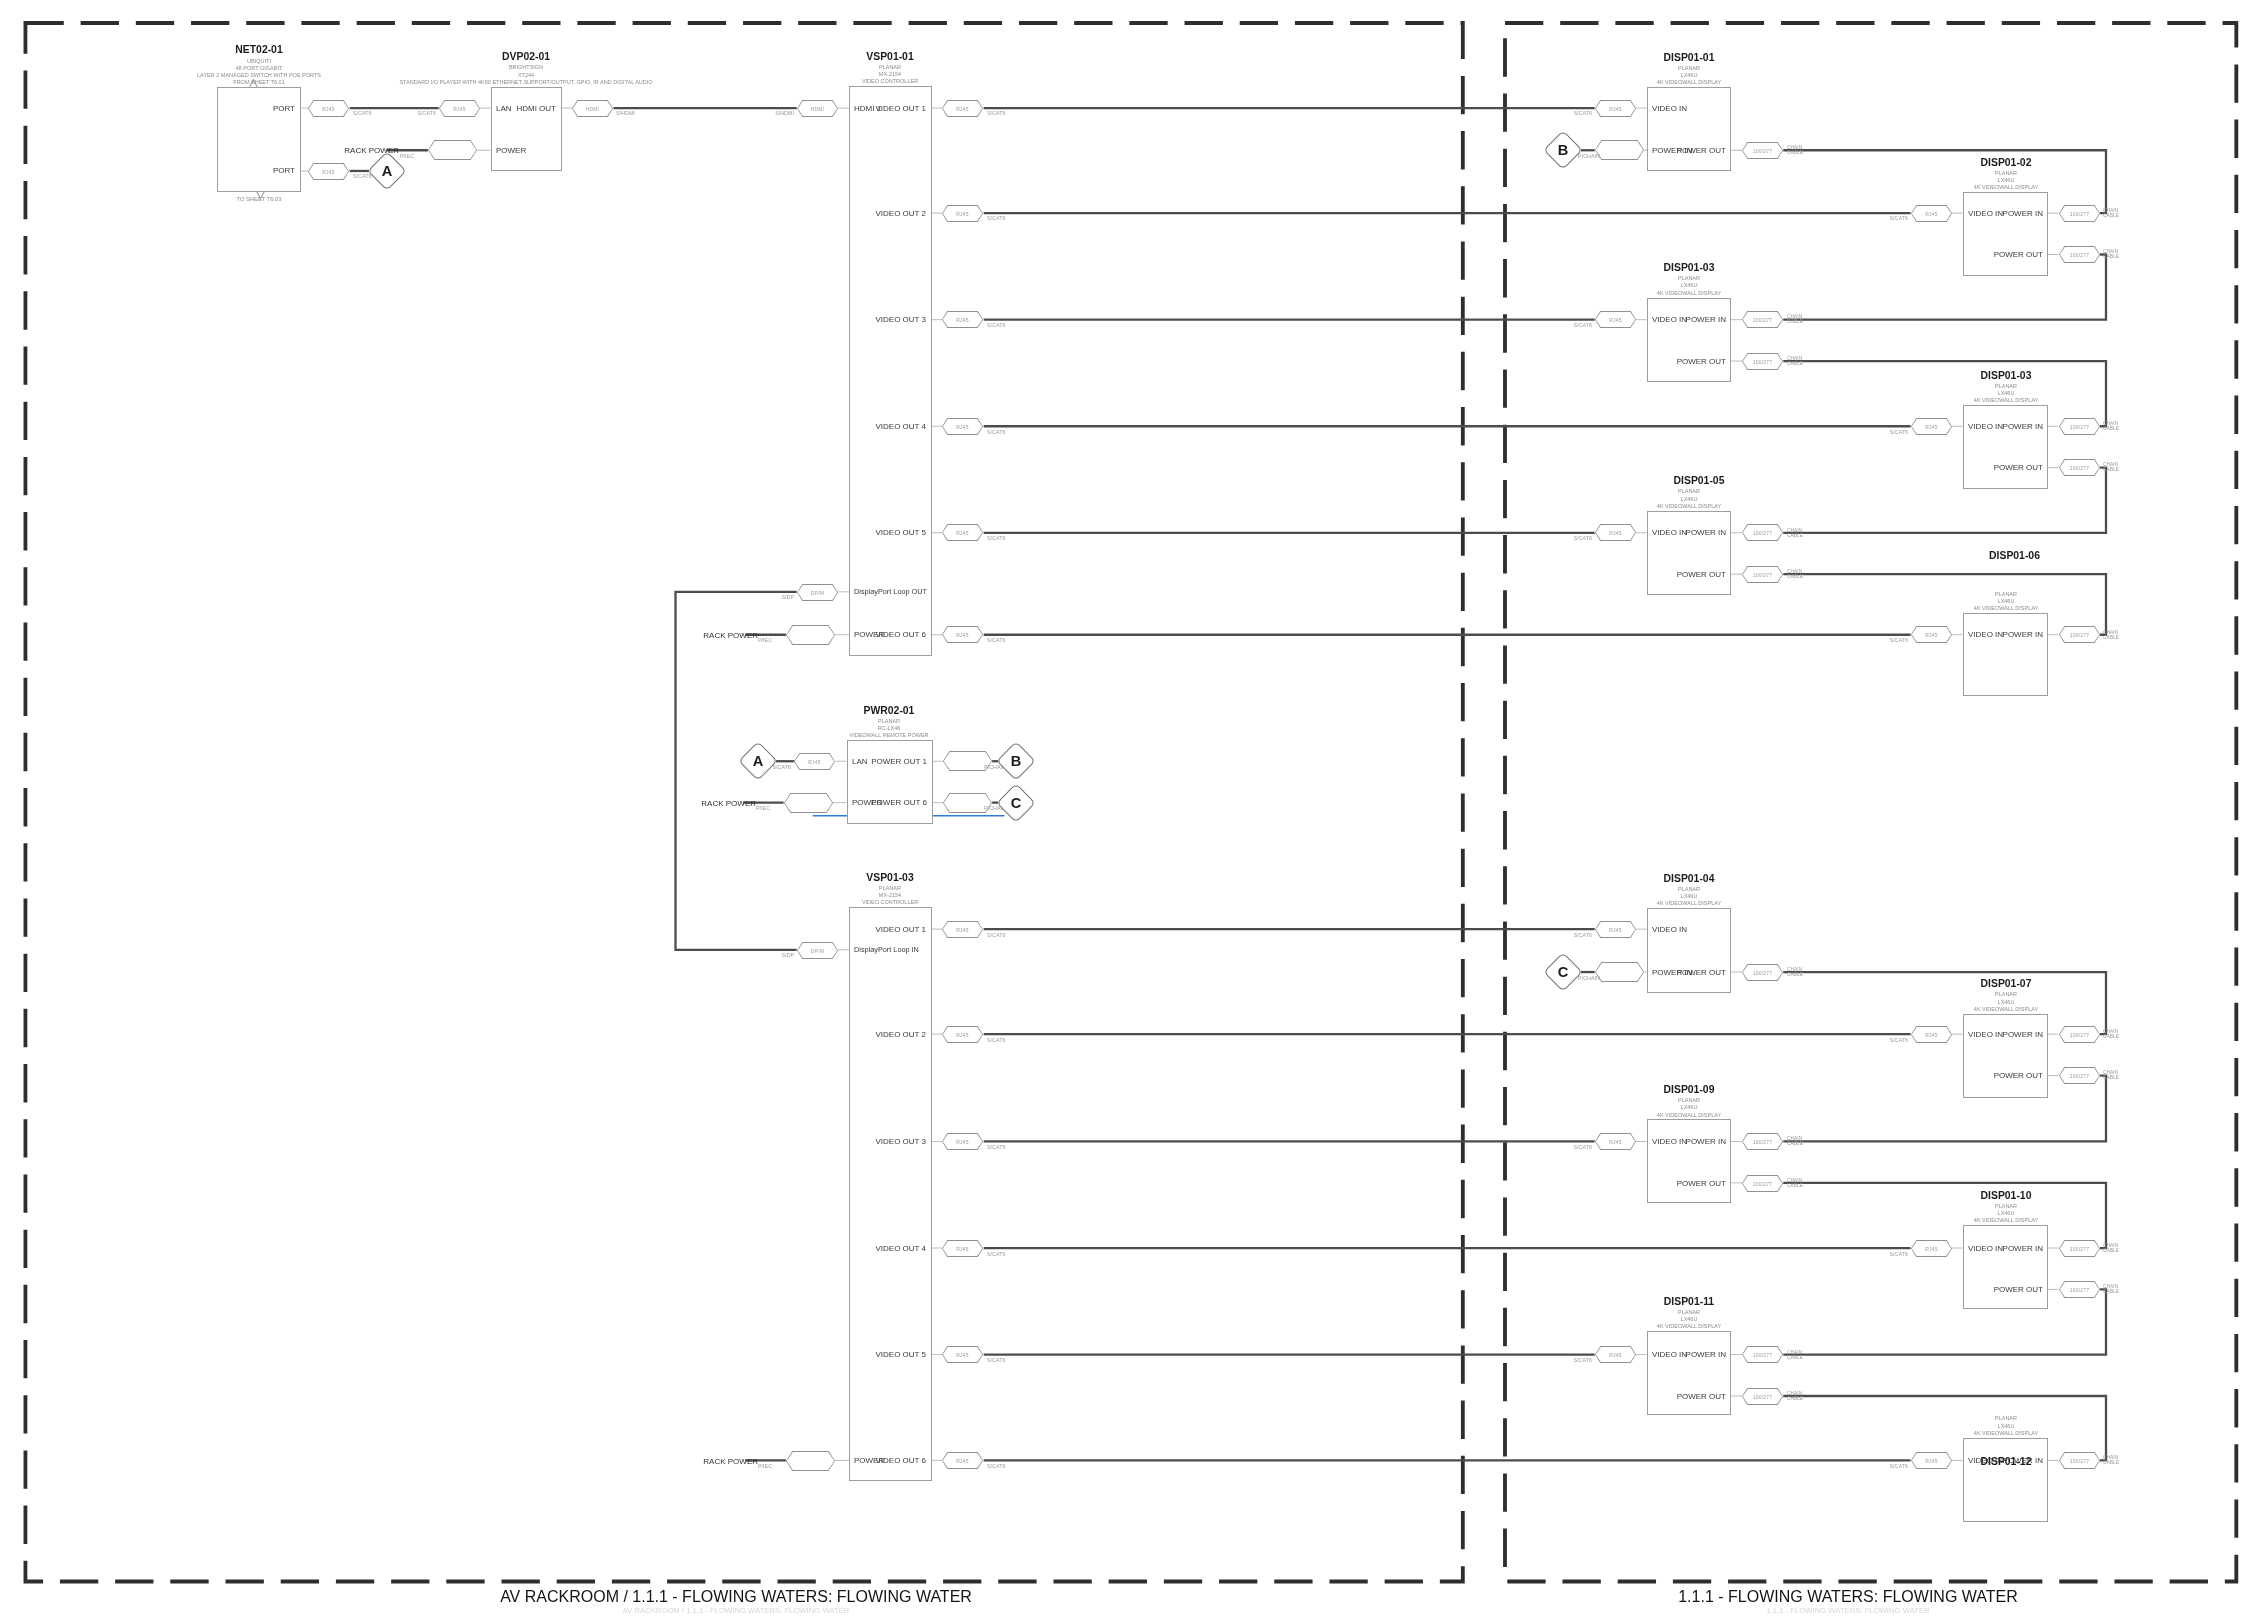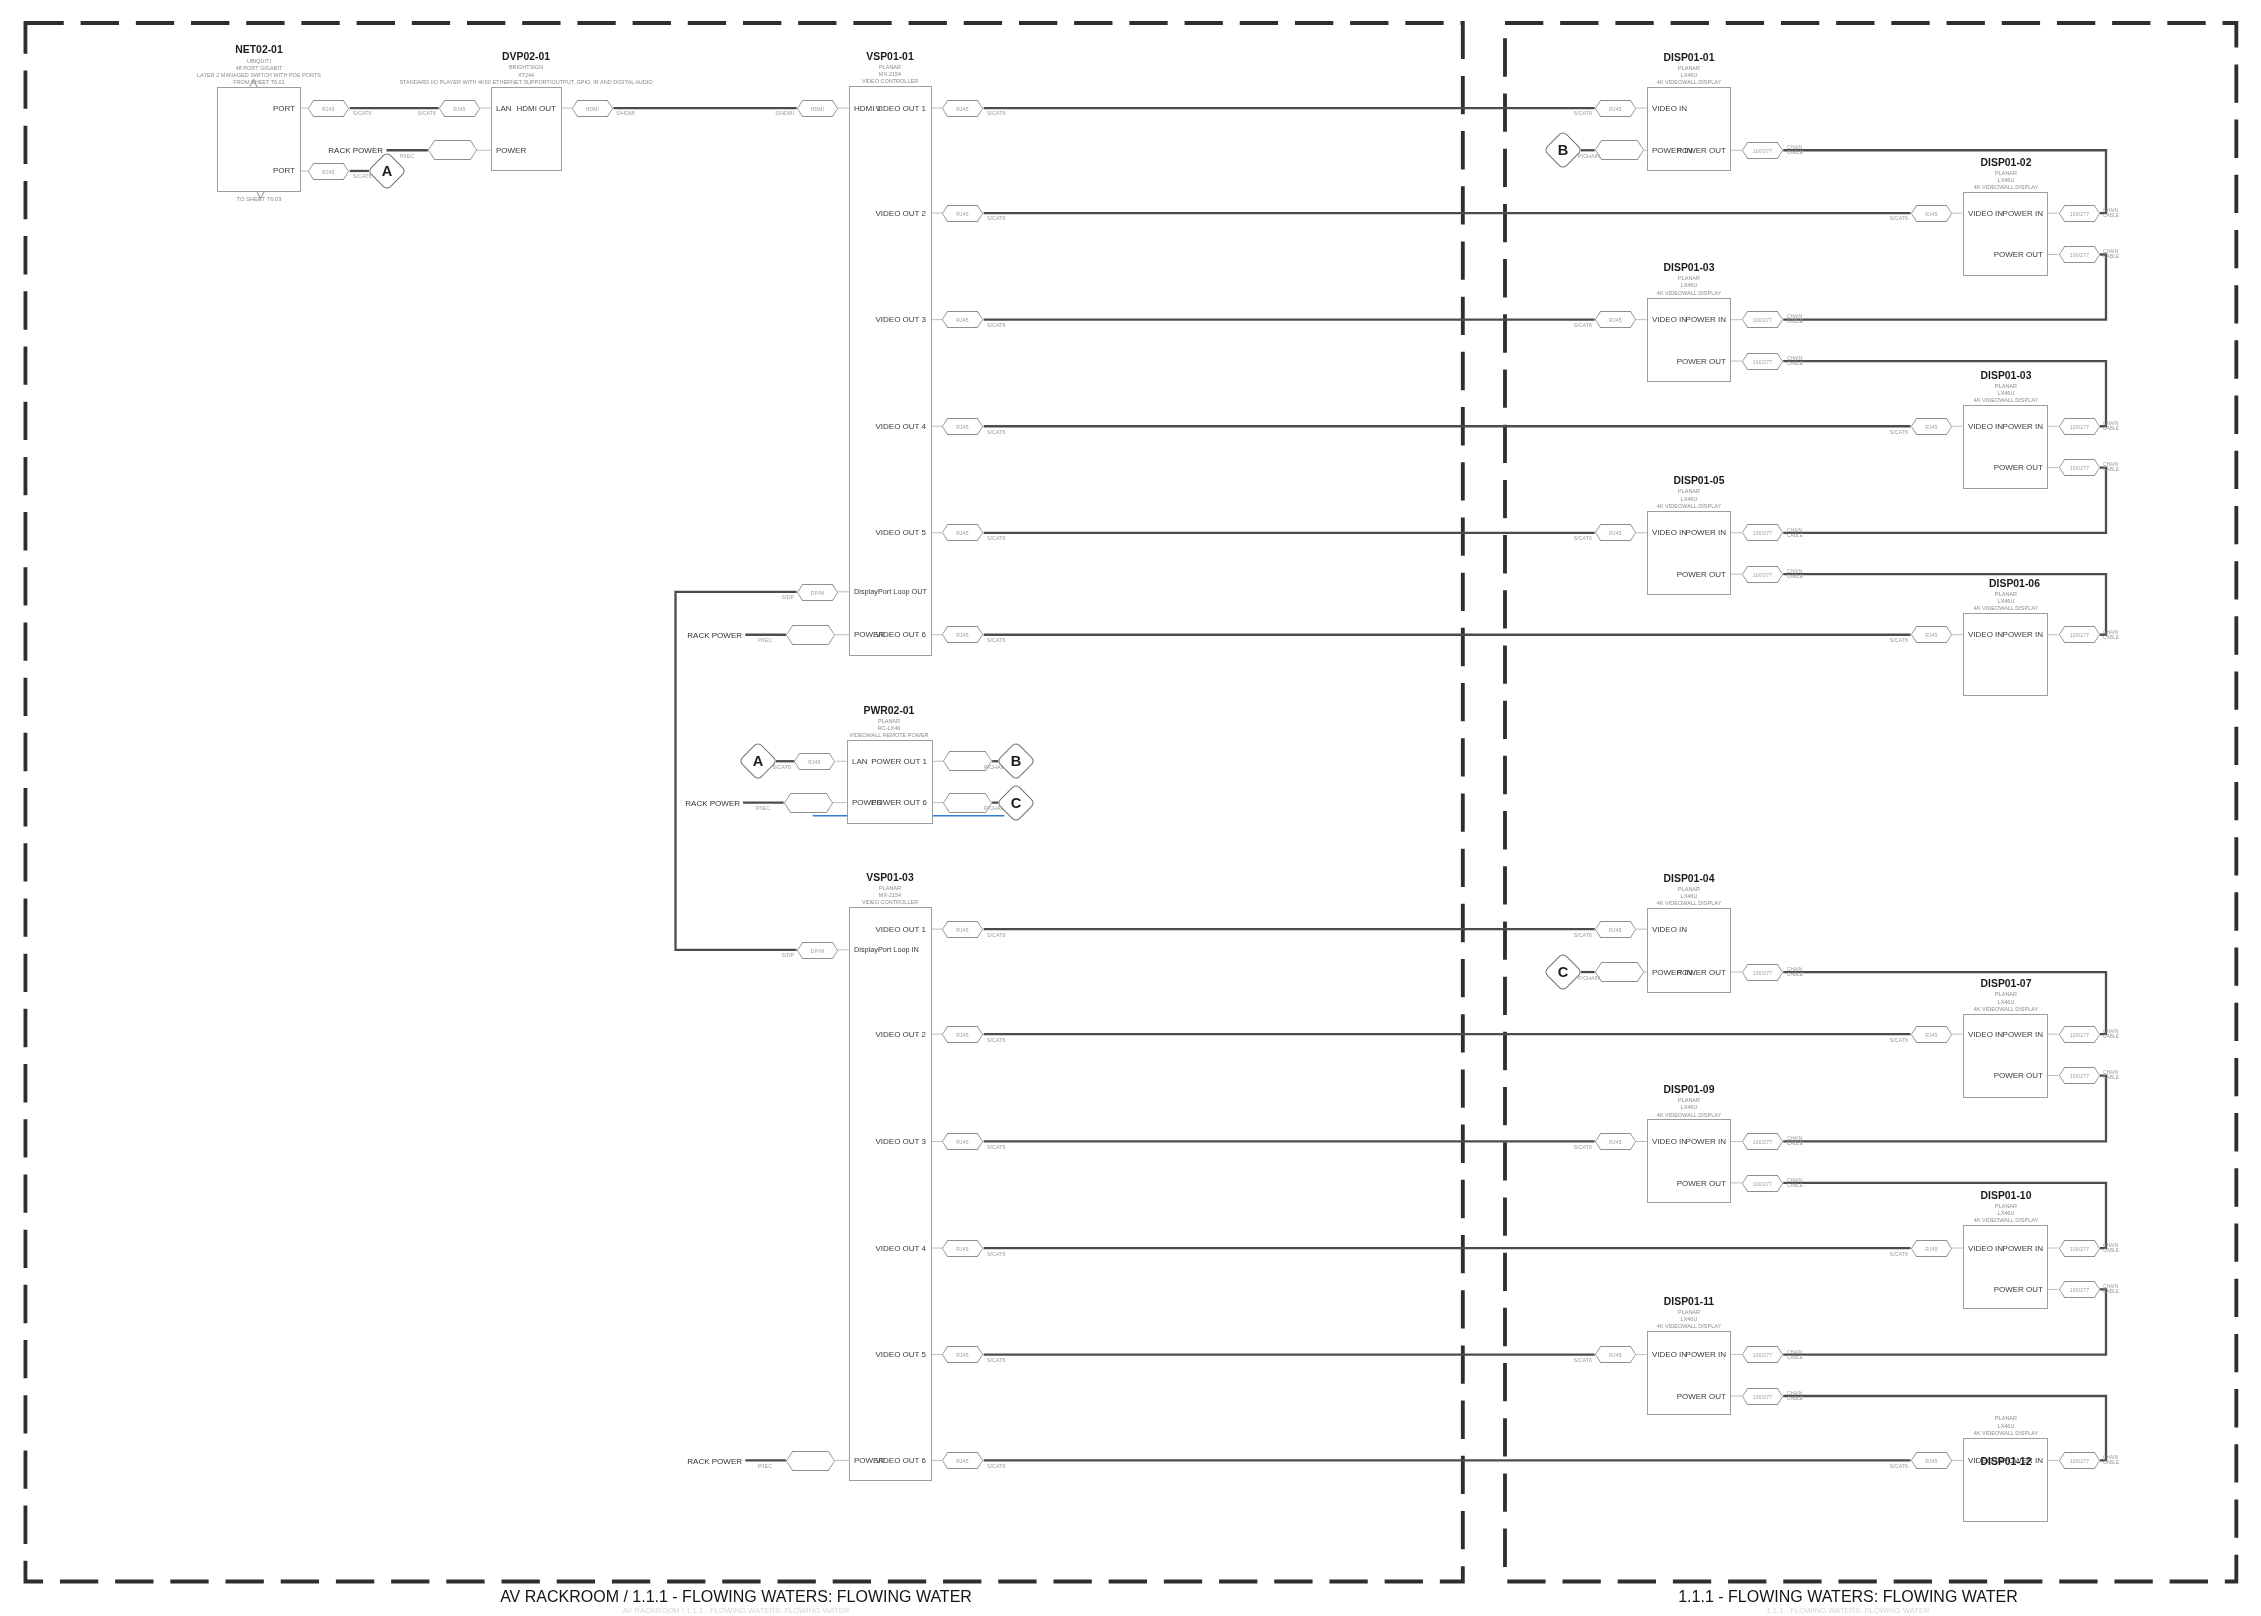--- a/index.html
+++ b/index.html
@@ -19,21 +19,21 @@
         clip-path:polygon(13% 0,87% 0,100% 50%,87% 100%,13% 100%,0 50%);}
   .hexi{position:absolute;left:0.8px;top:0.8px;right:0.8px;bottom:0.8px;background:#ffffff;
         clip-path:polygon(13% 0,87% 0,100% 50%,87% 100%,13% 100%,0 50%);
         display:flex;align-items:center;justify-content:center;
         font-size:5px;color:#9b9b9b;letter-spacing:0.2px;}
   .lab{position:absolute;font-size:5.4px;color:#9b9b9b;white-space:nowrap;}
   .lab.r{transform:translateX(-100%);}
   .lab.c{transform:translateX(-50%);}
   .lab2{position:absolute;font-size:4.9px;line-height:5.4px;color:#9b9b9b;white-space:nowrap;}
   .rack{position:absolute;font-size:8px;color:#2e2e2e;white-space:nowrap;
-        transform:translate(-100%,-50%);}
+        transform:translate(-100%,-50%);margin-left:16px;}
   .ref{position:absolute;width:26px;height:26px;background:#ffffff;border:1.2px solid #6f6f6f;
        border-radius:5.4px;transform:translate(-50%,-50%) rotate(45deg);}
   .ref span{position:absolute;left:0;top:0;width:26px;height:26px;display:flex;align-items:center;
        justify-content:center;transform:rotate(-45deg);font-size:14.6px;font-weight:bold;color:#1c1c1c;}
   .rtitle{position:absolute;font-size:16px;color:#141414;white-space:nowrap;transform:translateX(-50%);}
   .ghost{position:absolute;font-size:7.7px;color:#d6d6d6;white-space:nowrap;transform:translateX(-50%);}
 </style>
 </head>
 <body>
 
@@ -230,21 +230,21 @@
       <div class="port r" style="top: 463px; left: 2043px;">POWER OUT</div>
       <div class="box" style="left: 1647px; top: 511px; width: 84px; height: 84px;"></div>
       <div class="btitle" style="left: 1699px; top: 475px;">DISP01-05</div>
       <div class="bsub" style="left: 1689px; top: 488px;">PLANAR</div>
       <div class="bsub" style="left: 1689px; top: 496px;">LX46U</div>
       <div class="bsub" style="left: 1689px; top: 503px;">4K VIDEOWALL DISPLAY</div>
       <div class="port" style="top: 528px; left: 1652px;">VIDEO IN</div>
       <div class="port r" style="top: 528px; left: 1726px;">POWER IN</div>
       <div class="port r" style="top: 570px; left: 1726px;">POWER OUT</div>
       <div class="box" style="left: 1963px; top: 613px; width: 85px; height: 83px;"></div>
-      <div class="btitle" style="left: 2006px; top: 578px; padding-left: 17px;">DISP01-06</div>
+      <div class="btitle" style="left: 2006px; top: 550px; padding-left: 17px;">DISP01-06</div>
       <div class="bsub" style="left: 2006px; top: 591px;">PLANAR</div>
       <div class="bsub" style="left: 2006px; top: 598px;">LX46U</div>
       <div class="bsub" style="left: 2006px; top: 605px;">4K VIDEOWALL DISPLAY</div>
       <div class="port" style="top: 630px; left: 1968px;">VIDEO IN</div>
       <div class="port r" style="top: 630px; left: 2043px;">POWER IN</div>
       <div class="box" style="left: 1647px; top: 908px; width: 84px; height: 85px;"></div>
       <div class="btitle" style="left: 1689px; top: 873px;">DISP01-04</div>
       <div class="bsub" style="left: 1689px; top: 886px;">PLANAR</div>
       <div class="bsub" style="left: 1689px; top: 893px;">LX46U</div>
       <div class="bsub" style="left: 1689px; top: 900px;">4K VIDEOWALL DISPLAY</div>

